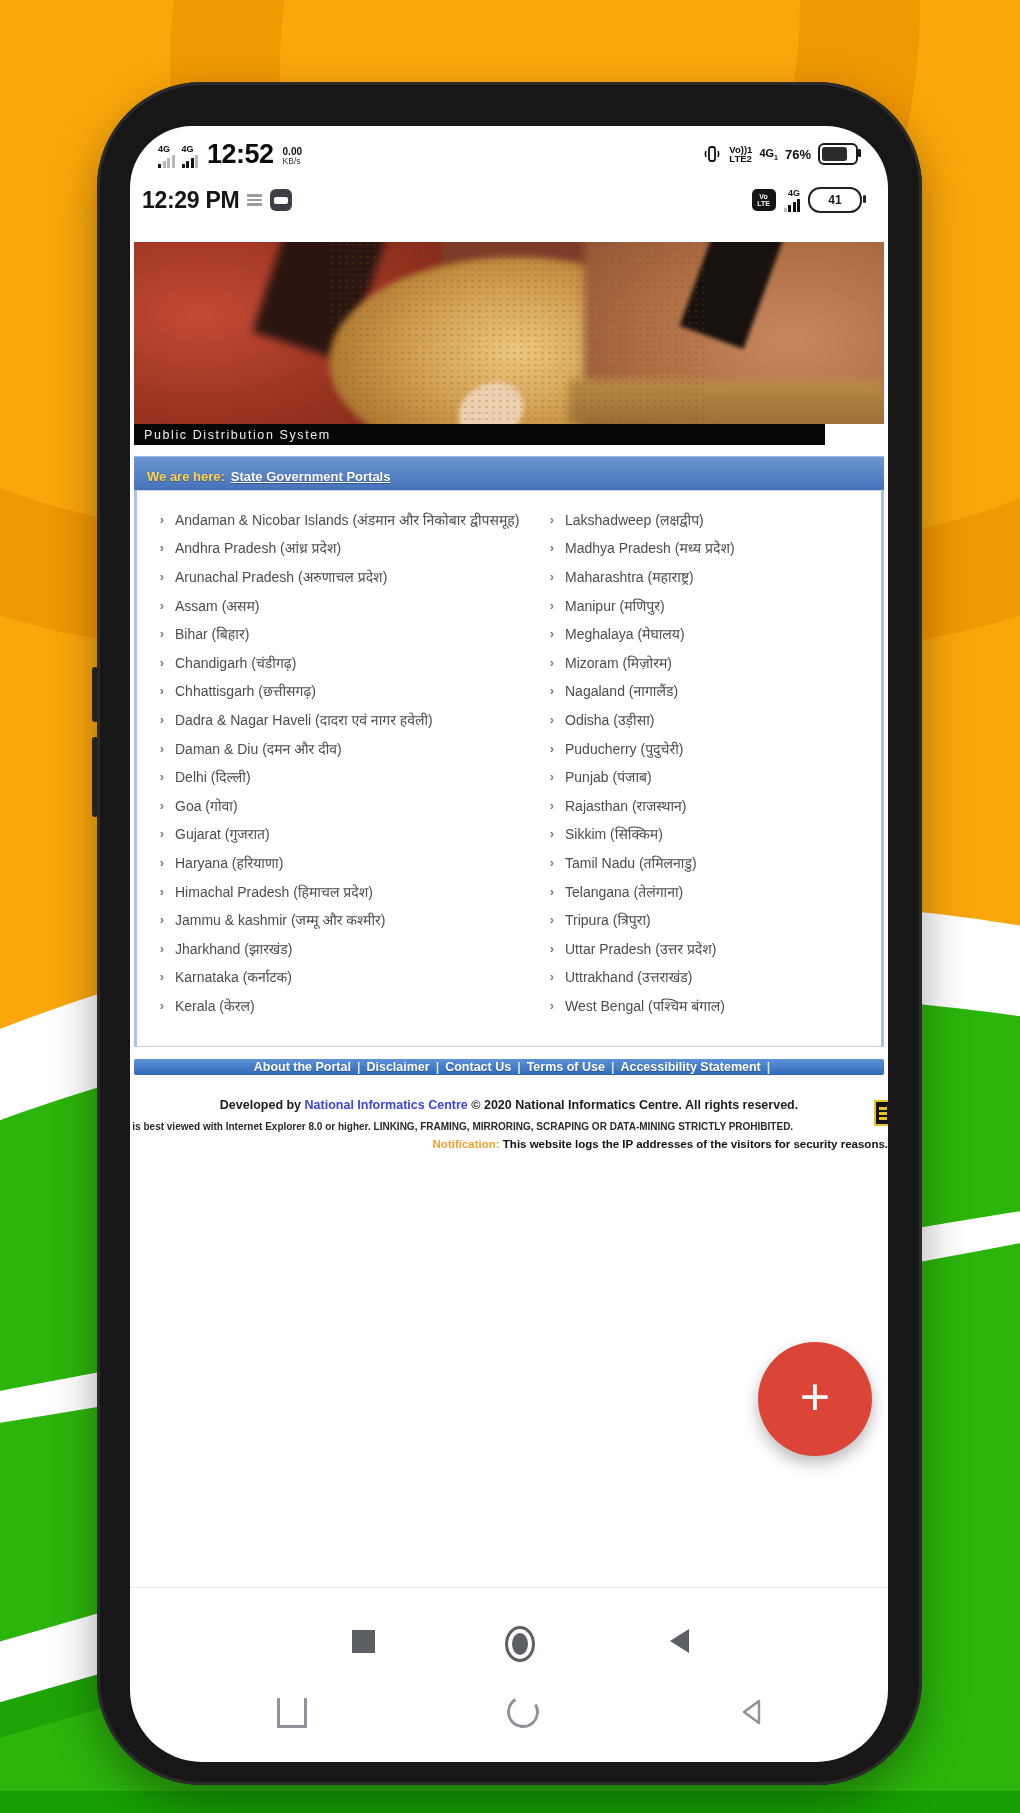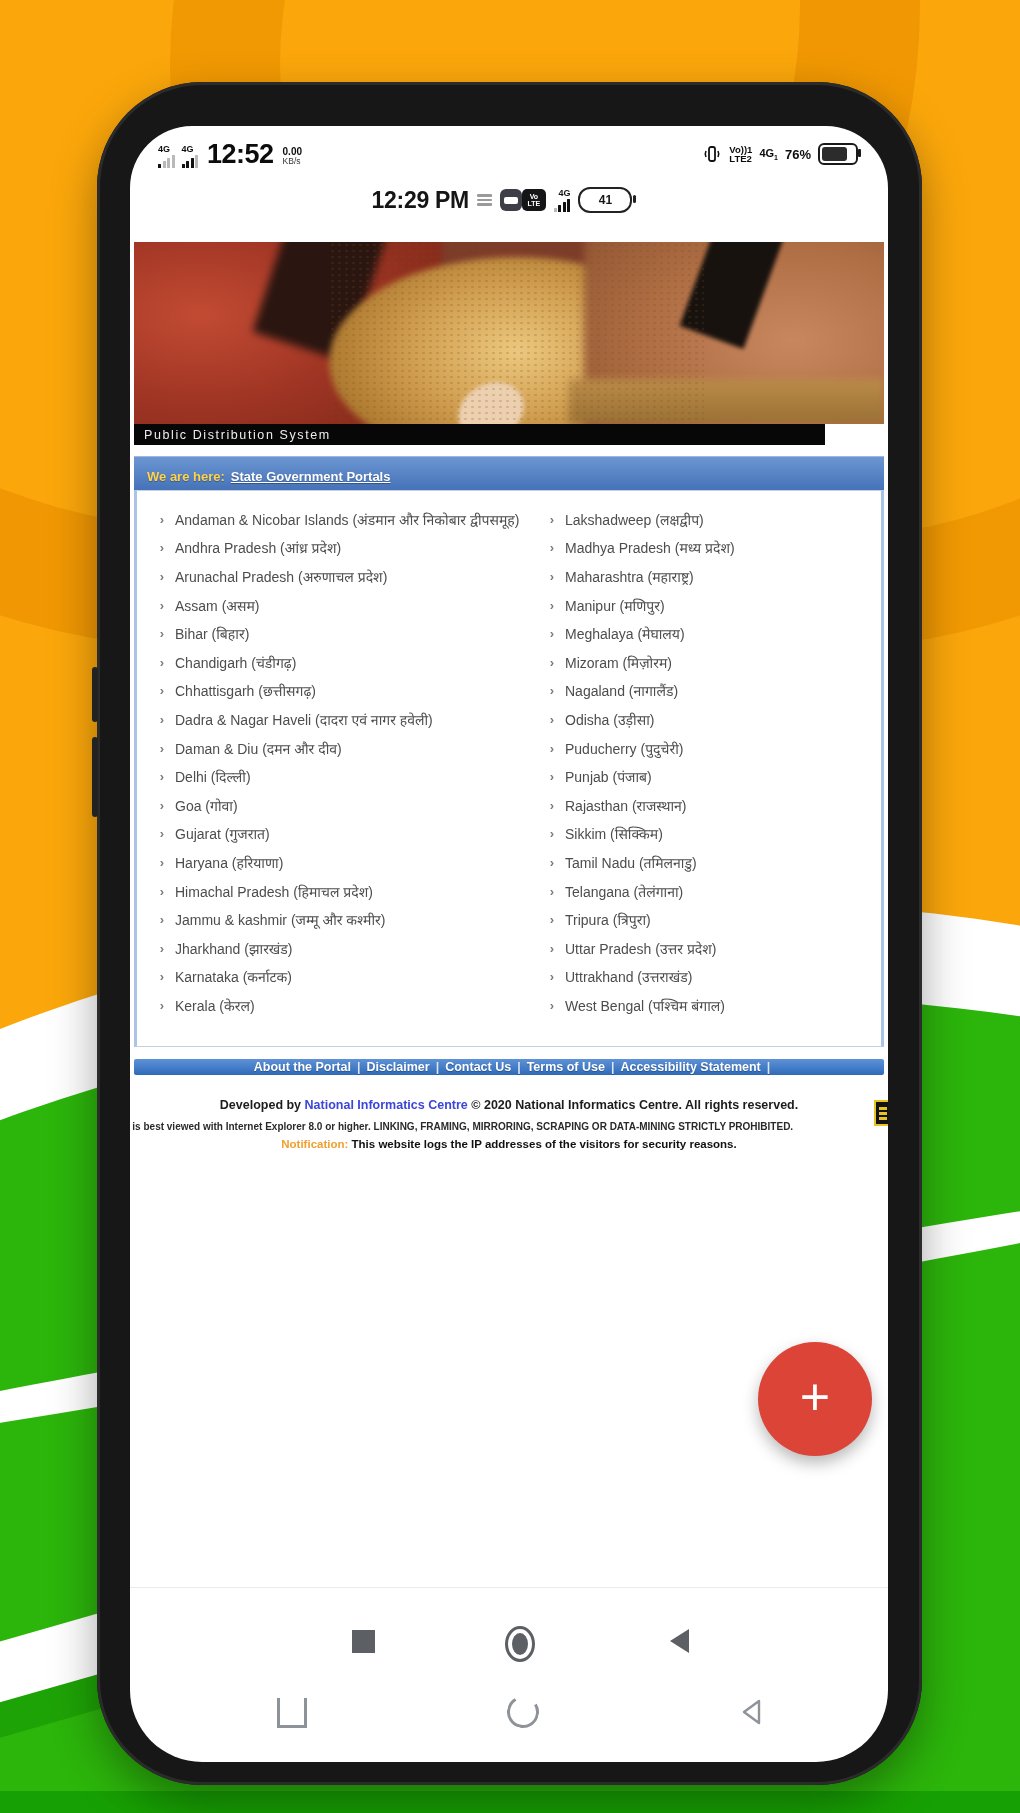--- a/index.html
+++ b/index.html
@@ -41,21 +41,21 @@
   .speed{display:flex;flex-direction:column;line-height:1;margin-bottom:2px;}
   .speed b{font-size:10px;} .speed span{font-size:8.5px;color:#333;}
   .volte2{display:flex;flex-direction:column;line-height:9.5px;font-size:9.5px;font-weight:bold;}
   .fourg1{font-size:11px;font-weight:bold;} .fourg1 sub{font-size:7px;}
   .pct{font-size:13px;font-weight:bold;}
   .batt1{width:36px;height:18px;border:2px solid #1a1a1a;border-radius:6px;position:relative;}
   .batt1 .fill{position:absolute;left:2px;top:2px;bottom:2px;width:70%;background:#2c2c2c;border-radius:3px;}
   .batt1 .nub{position:absolute;right:-5px;top:4px;width:3px;height:8px;background:#1a1a1a;border-radius:1px;}
   
   .sb2{position:absolute;left:0;top:54px;width:100%;height:40px;display:flex;align-items:center;
-       justify-content:center;padding:0 26px 0 12px;box-sizing:border-box;color:#151515;}
+       justify-content:space-between;padding:0 26px 0 12px;box-sizing:border-box;color:#151515;}
   .sb2 .grp{display:flex;align-items:center;gap:8px;}
   .time2{font-size:23px;font-weight:bold;letter-spacing:-.3px;}
   .micro{display:flex;flex-direction:column;gap:2px;}
   .micro i{display:block;width:15px;height:2.5px;background:#9a9a9a;border-radius:1px;}
   .appicon{width:22px;height:22px;background:#3e3e46;border-radius:6px;display:flex;align-items:center;justify-content:center;}
   .appicon i{display:block;width:14px;height:7px;background:#fff;border-radius:2px;}
   .voltebadge{width:24px;height:22px;background:#151518;border-radius:5px;color:#fff;display:flex;
        flex-direction:column;align-items:center;justify-content:center;font-size:7px;font-weight:bold;line-height:7.5px;}
   .batt2{min-width:42px;height:22px;border:2.5px solid #222;border-radius:12px;display:flex;align-items:center;
        justify-content:center;font-size:12px;font-weight:bold;position:relative;padding:0 4px;}
@@ -96,21 +96,21 @@
   .state-label{color:#4d4d4d;font-size:14px;font-family:"Liberation Sans","DejaVu Sans",sans-serif;}
   
   .fbar{position:absolute;left:4px;top:933px;width:750px;height:16px;background:linear-gradient(#5e92d8,#2f6ab8);
        border-radius:2px;color:#fff;font-size:12.5px;font-weight:bold;display:flex;align-items:center;
        justify-content:center;gap:0;text-shadow:0 1px 1px rgba(0,0,0,.3);}
   .fbar span.lnk{cursor:pointer;padding:0 6px;}
   .fbar span.pipe{color:#dce8f8;}
   .devline{position:absolute;left:0;top:972px;width:100%;text-align:center;font-size:12.5px;color:#1c1c1c;font-weight:bold;}
   .devline .nic{color:var(--link-blue,#3c46d8);cursor:pointer;}
   .viewline{position:absolute;left:-6px;top:995px;width:106%;font-size:10px;color:#2a2a2a;white-space:nowrap;font-weight:bold;}
-  .notifline{position:absolute;left:0;top:1012px;width:100%;text-align:center;font-size:11.5px;font-weight:bold;color:#111;}
+  .notifline{position:absolute;left:0;top:1012px;width:100%;text-align:right;font-size:11.5px;font-weight:bold;color:#111;}
   .notifline .nlabel{color:var(--notif-orange,#f0a030);}
   .stqc{position:absolute;right:-3px;top:974px;width:17px;height:26px;background:#121212;border:2px solid #e7c51c;
        box-sizing:border-box;display:flex;flex-direction:column;justify-content:center;gap:2px;align-items:center;}
   .stqc i{display:block;width:8px;height:3px;background:#e7c51c;}
   
   .fab{position:absolute;left:628px;top:1216px;width:114px;height:114px;border-radius:50%;
        background:var(--fab-red,#DB4437);box-shadow:0 7px 16px rgba(0,0,0,.28);display:flex;align-items:center;
        justify-content:center;cursor:pointer;}
   .fab span{color:#fff;font-size:52px;font-weight:300;line-height:1;margin-top:-4px;}
   

